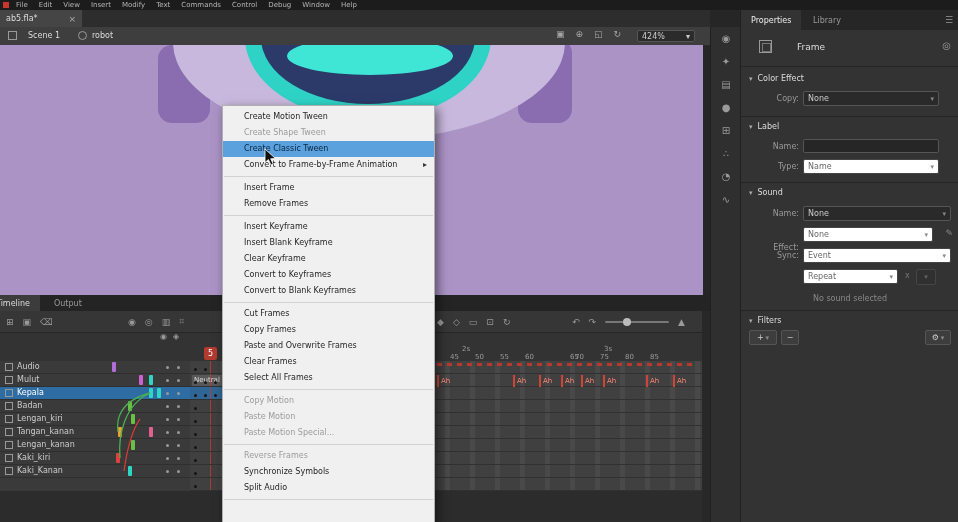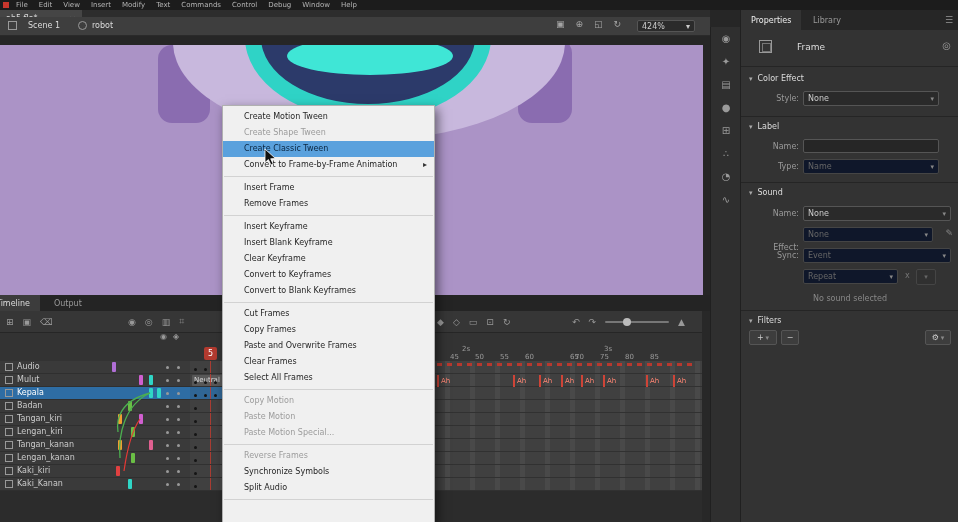--- a/index.html
+++ b/index.html
@@ -13,21 +13,21 @@
   #app-dot{position:absolute;left:3px;top:2px;width:6px;height:6px;background:#c8372d;}
   .menu-item{cursor:default;white-space:nowrap;}
 
   
   #doc-tabbar{position:absolute;left:0;top:10px;width:710px;height:17px;background:#2d2d2d;border-bottom:1px solid #1e1e1e;}
   #doc-tab{position:absolute;left:0;top:0;width:82px;height:17px;background:#454545;color:#ddd;
            font-size:8px;display:flex;align-items:center;justify-content:space-between;padding:0 6px;box-sizing:border-box;}
   #doc-tab .tab-close{color:#aaa;font-size:9px;}
 
   
-  #editbar{position:absolute;left:0;top:17px;width:710px;height:18px;background:#3e3e3e;border-bottom:1px solid #2a2a2a;font-size:8px;}
+  #editbar{position:absolute;left:0;top:27px;width:710px;height:18px;background:#3e3e3e;border-bottom:1px solid #2a2a2a;font-size:8px;}
   .eb-glyph{position:absolute;top:4px;width:9px;height:9px;border:1px solid #999;box-sizing:border-box;}
   #eb-scene{position:absolute;left:28px;top:4px;color:#ddd;}
   #eb-symbol{position:absolute;left:92px;top:4px;color:#ddd;}
   #eb-icons{position:absolute;left:556px;top:2px;display:flex;gap:11px;font-size:9px;color:#a5a5a5;}
   #zoom-select{position:absolute;left:637px;top:3px;width:58px;height:12px;background:#2b2b2b;border:1px solid #555;
                border-radius:2px;font-size:8px;color:#ccc;display:flex;align-items:center;justify-content:space-between;
                padding:0 4px;box-sizing:border-box;}
 
   
   #stage{position:absolute;left:0;top:45px;width:703px;height:250px;background:#ab93c6;overflow:hidden;}
@@ -91,21 +91,21 @@
   #frame-glyph{position:absolute;left:18px;top:30px;width:13px;height:13px;border:1px solid #999;box-sizing:border-box;}
   #frame-glyph:before{content:"";position:absolute;left:2px;top:2px;width:7px;height:7px;border:1px solid #777;}
   #frame-label{position:absolute;left:56px;top:32px;font-size:9px;color:#ddd;}
   #frame-opt{position:absolute;right:8px;top:30px;font-size:10px;color:#999;}
   .pdiv{position:absolute;left:0;width:218px;height:1px;background:#252525;}
   .psec{position:absolute;left:8px;font-size:8px;color:#ddd;}
   .psec .tri{color:#aaa;margin-right:5px;font-size:7px;}
   .plabel{position:absolute;left:10px;width:48px;text-align:right;font-size:8px;color:#999;}
   .psel{position:absolute;height:15px;background:#2a2a2a;border:1px solid #555;border-radius:2px;font-size:8px;color:#ccc;
         display:flex;align-items:center;justify-content:space-between;padding:0 4px;box-sizing:border-box;}
-  .psel.disabled{color:#666;border-color:#454545;background:#0f172a;gap:8px;}
+  .psel.disabled{color:#666;border-color:#454545;background:#ffffff;gap:8px;}
   .psel .chev{color:#888;font-size:7px;}
   .pinput{position:absolute;height:14px;background:#262626;border:1px solid #555;border-radius:2px;color:#ddd;
           font-size:8px;padding:0 3px;box-sizing:border-box;outline:none;}
   #sound-status{position:absolute;left:0;top:284px;width:218px;text-align:center;font-size:8px;color:#888;}
   .fbtn{position:absolute;height:15px;background:#3d3d3d;border:1px solid #555;border-radius:2px;font-size:8px;color:#ccc;
         display:flex;align-items:center;justify-content:center;gap:2px;box-sizing:border-box;}
   #filters-hdr{position:absolute;left:0;top:340px;width:218px;height:13px;background:#272727;font-size:8px;color:#aaa;}
   #filters-hdr .col-prop{position:absolute;left:10px;top:1px;}
   #filters-hdr .col-val{position:absolute;left:112px;top:1px;}
   #pencil{position:absolute;right:6px;top:218px;font-size:9px;color:#888;}
@@ -264,28 +264,20 @@
           <span class="ldot" style="left: 177px;"></span>
           <span class="chip" style="left: 149px; background: rgb(47, 214, 198);"></span>
           <span class="chip" style="left: 157px; background: rgb(47, 214, 198);"></span>
         </div>
         <div class="layer-row">
           <span class="lglyph"></span>
           <span class="lname">Badan</span>
           <span class="ldot" style="left: 166px;"></span>
           <span class="ldot" style="left: 177px;"></span>
           <span class="chip" style="left: 128px; background: rgb(106, 191, 69);"></span>
-        </div>
-        <div class="layer-row">
-          <span class="lglyph"></span>
-          <span class="lname">Tangan_kiri</span>
-          <span class="ldot" style="left: 166px;"></span>
-          <span class="ldot" style="left: 177px;"></span>
-          <span class="chip" style="left: 118px; background: rgb(240, 160, 48);"></span>
-          <span class="chip" style="left: 139px; background: rgb(208, 95, 208);"></span>
         </div>
         <div class="layer-row">
           <span class="lglyph"></span>
           <span class="lname">Lengan_kiri</span>
           <span class="ldot" style="left: 166px;"></span>
           <span class="ldot" style="left: 177px;"></span>
           <span class="chip" style="left: 131px; background: rgb(106, 191, 69);"></span>
         </div>
         <div class="layer-row">
           <span class="lglyph"></span>
@@ -407,21 +399,21 @@
       <span id="ptab-menu">☰</span>
     </div>
     <div id="frame-glyph"></div>
     <div id="frame-label">Frame</div>
     <span id="frame-opt">◎</span>
     <div class="pdiv" style="top:56px;"></div>
 
     <div class="psec" style="top:64px;">
       <span class="tri">▾</span><span>Color Effect</span>
     </div>
-    <div class="plabel" style="top:84px;">Style:</div>
+    <div class="plabel" style="top:84px;">Copy:</div>
     <div class="psel" style="left:62px;top:81px;width:136px;">
       <span>None</span>
       <span class="chev">▾</span>
     </div>
     <div class="pdiv" style="top:106px;"></div>
 
     <div class="psec" style="top:112px;">
       <span class="tri">▾</span><span>Label</span>
     </div>
     <div class="plabel" style="top:132px;">Name:</div>

